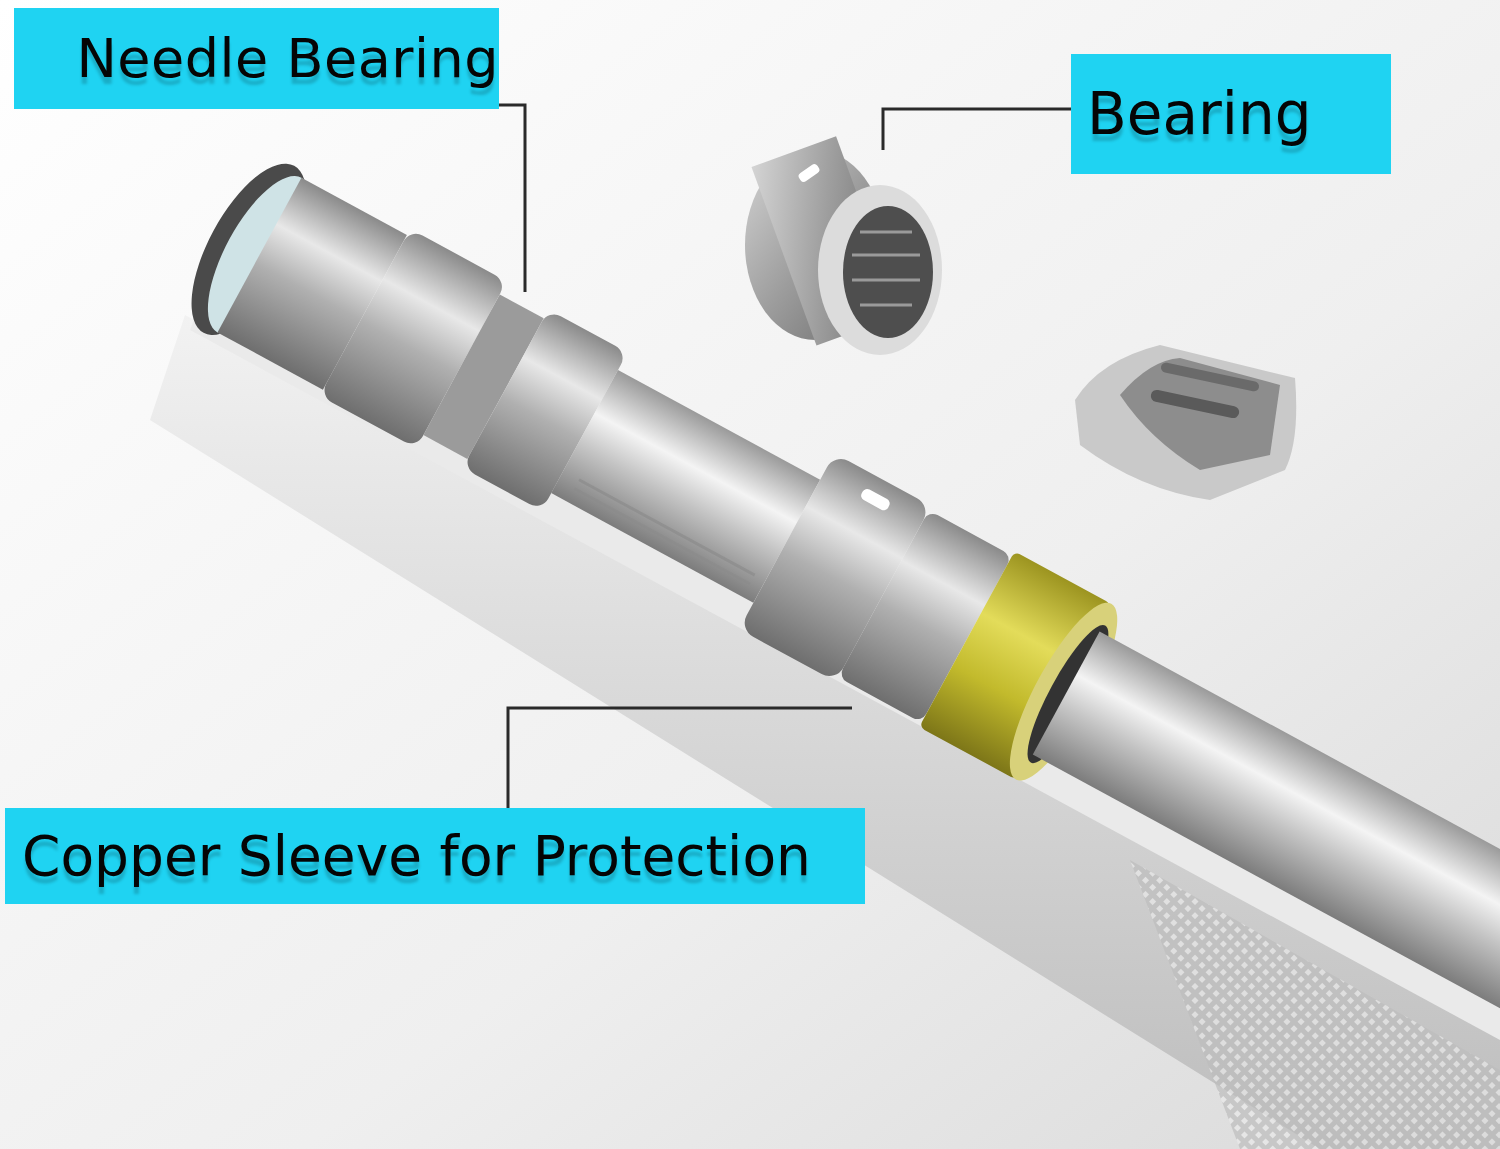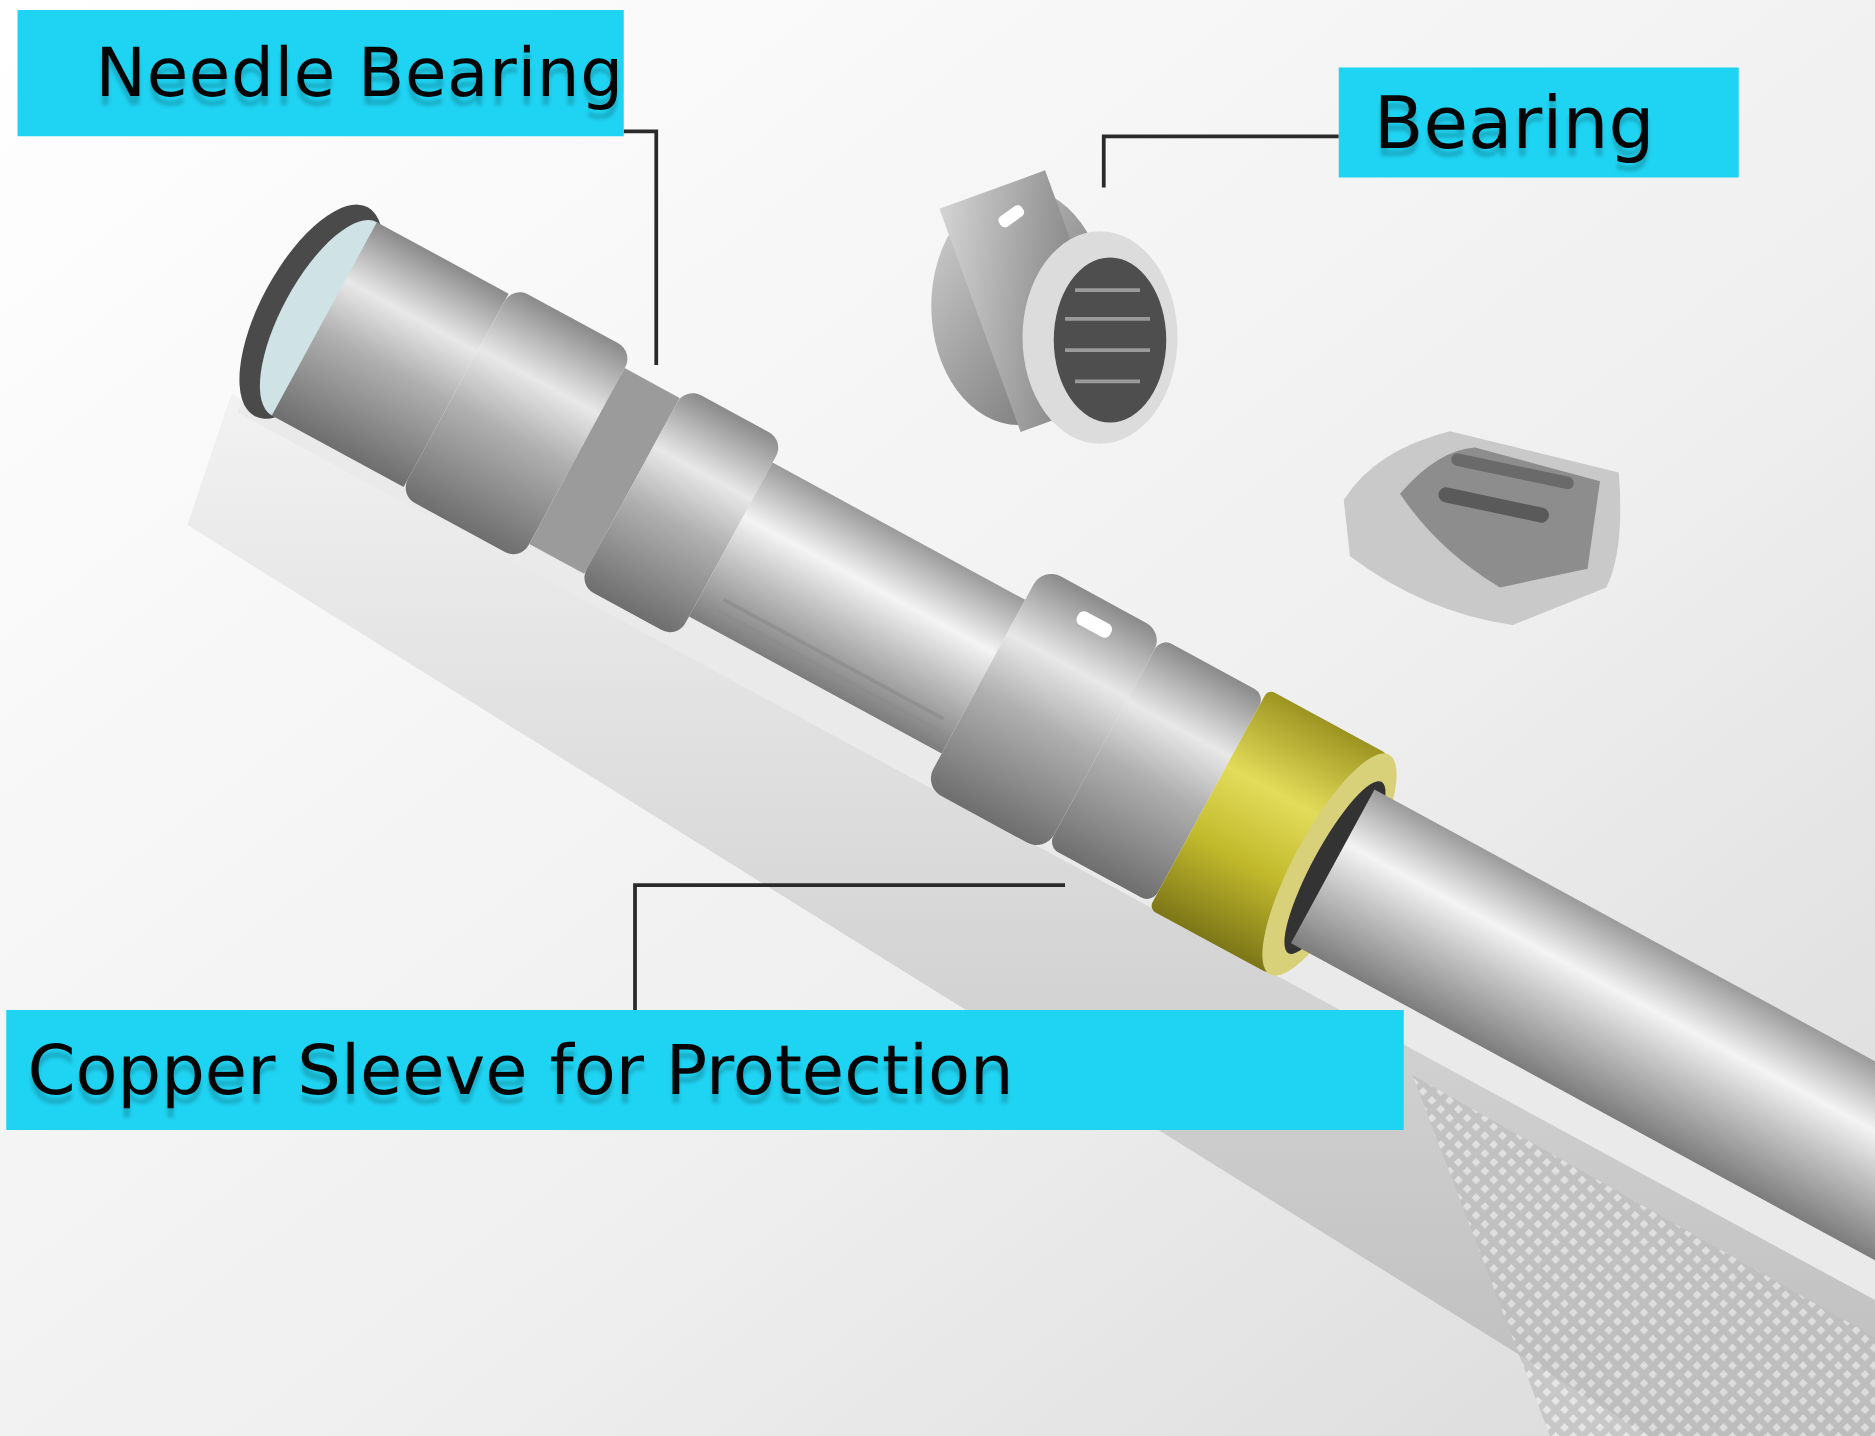--- a/index.html
+++ b/index.html
@@ -13,22 +13,22 @@
     position: absolute;
     background: #1fd3f2;
     color: #050505;
     display: flex; align-items: center;
     box-sizing: border-box;
     white-space: nowrap;
     text-shadow: 0 7px 3px rgba(0,0,0,0.18);
   }
   .label span { display: block; line-height: 1; }
   .lbl-needle { left: 14px; top: 8px; width: 485px; height: 101px; padding-left: 14px; font-size: 54px; letter-spacing: 0.5px; justify-content: flex-end; }
-  .lbl-bearing { left: 1071px; top: 54px; width: 320px; height: 88px; padding-left: 28px; font-size: 58px; }
-  .lbl-copper { left: 5px; top: 808px; width: 1118px; height: 96px; padding-left: 17px; font-size: 55px; }
+  .lbl-bearing { left: 1071px; top: 54px; width: 320px; height: 120px; padding-left: 16px; font-size: 58px; }
+  .lbl-copper { left: 5px; top: 808px; width: 860px; height: 96px; padding-left: 17px; font-size: 55px; }
 </style>
 </head>
 <body>
 
 <svg class="scene" viewBox="0 0 1500 1149" xmlns="http://www.w3.org/2000/svg">
   <defs>
     <linearGradient id="bg" x1="0" y1="0" x2="1" y2="1">
       <stop offset="0" stop-color="#ffffff"></stop>
       <stop offset="0.6" stop-color="#efefef"></stop>
       <stop offset="1" stop-color="#d9d9d9"></stop>

